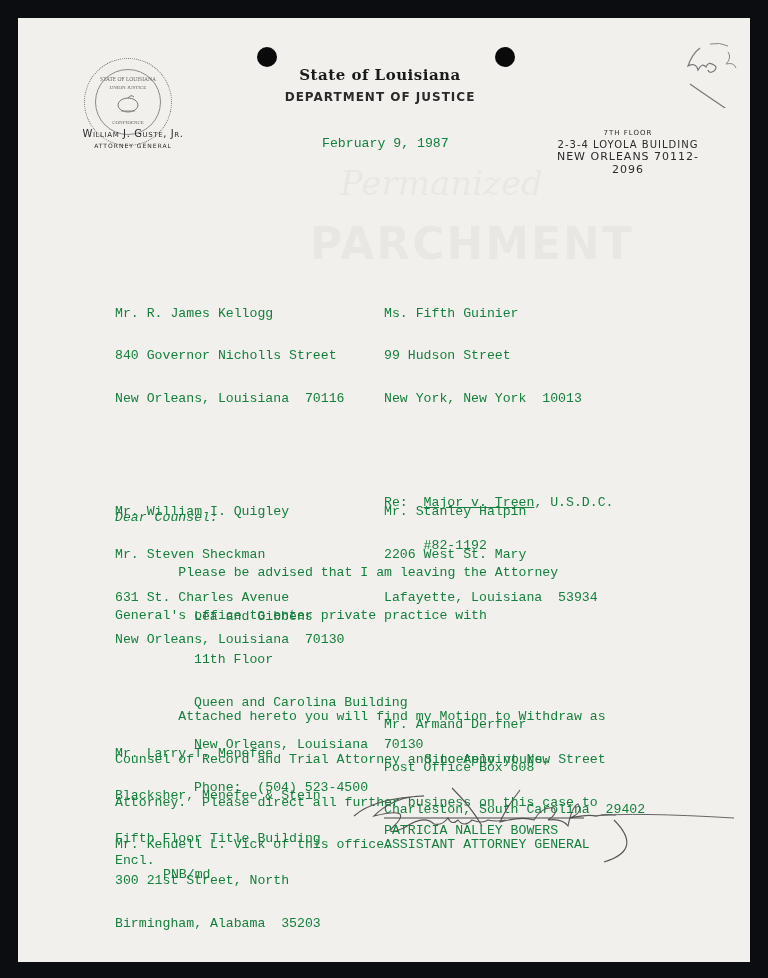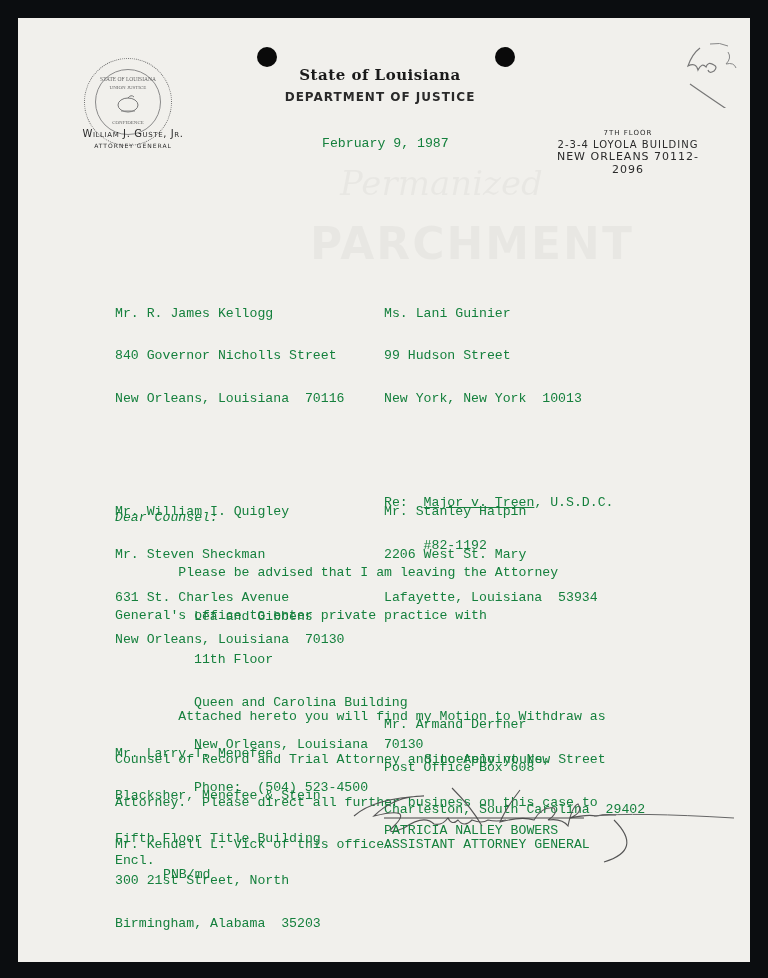--- a/index.html
+++ b/index.html
@@ -94,21 +94,21 @@
       <span class="line">Mr. Larry T. Menefee</span>
       <span class="line">Blacksher, Menefee &amp; Stein</span>
       <span class="line">Fifth Floor Title Building</span>
       <span class="line">300 21st Street, North</span>
       <span class="line">Birmingham, Alabama  35203</span>
     </div>
   </div>
 
   <div class="abs typed" style="left:366px; top:232px;">
     <div>
-      <span class="line">Ms. Lani Guinier</span>
+      <span class="line">Ms. Fifth Guinier</span>
       <span class="line">99 Hudson Street</span>
       <span class="line">New York, New York  10013</span>
     </div>
     <div style="margin-top:14px;">
       <span class="line">Mr. Stanley Halpin</span>
       <span class="line">2206 West St. Mary</span>
       <span class="line">Lafayette, Louisiana  53934</span>
     </div>
     <div style="margin-top:28px;">
       <span class="line">Mr. Armand Derfner</span>

